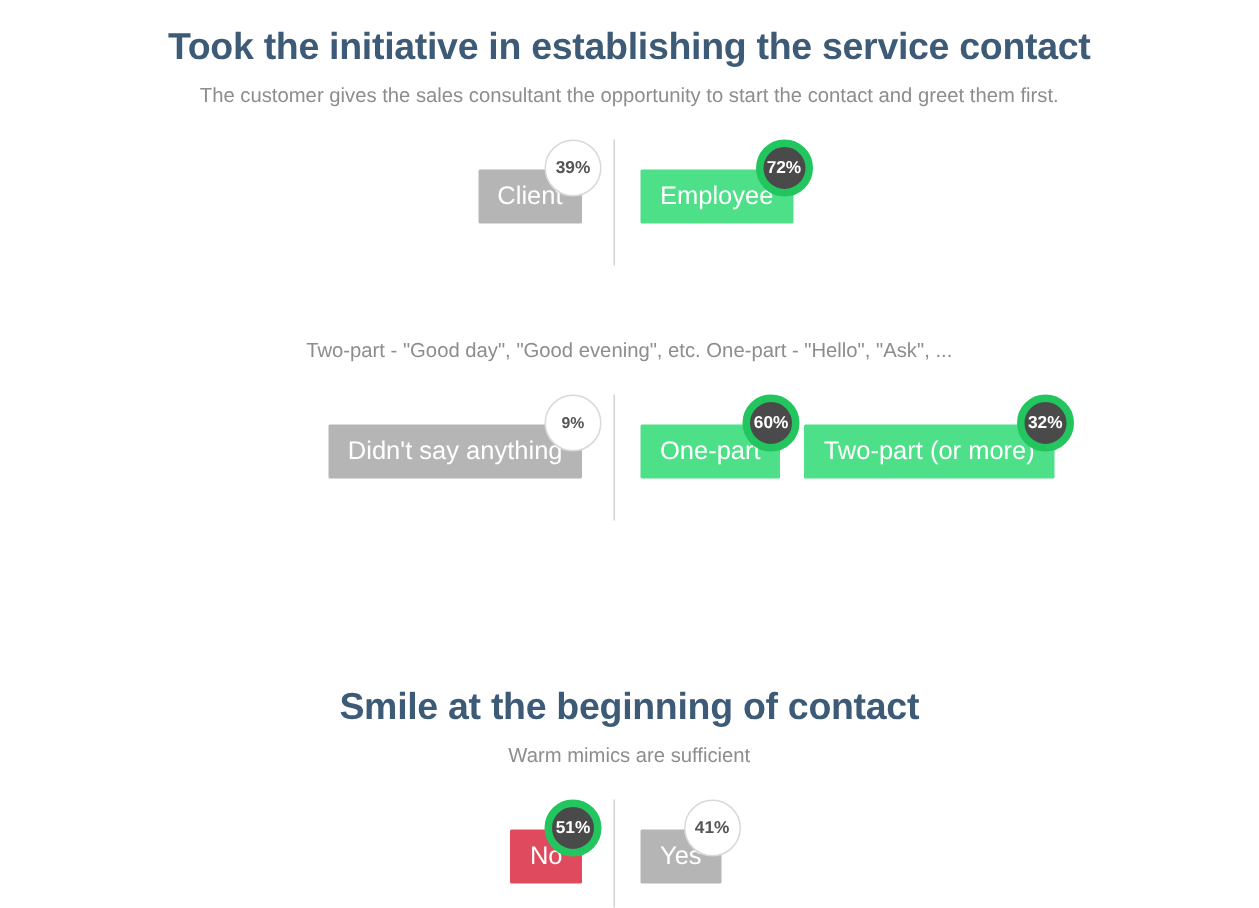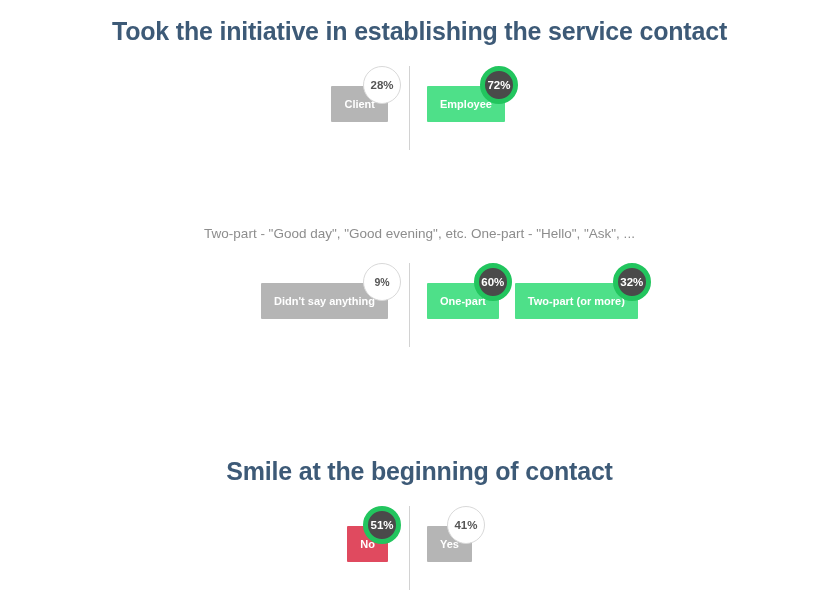--- a/index.html
+++ b/index.html
@@ -103,22 +103,22 @@
     height: 36px;
     border-radius: 1px;
     display: flex;
     align-items: center;
     justify-content: center;
     box-sizing: border-box;
     padding: 0 13px;
   }
   .bar-label {
     color: #ffffff;
-    font-size: 11px;
-    font-weight: bold;
+    font-size: 17px;
+    font-weight: normal;
     line-height: 36px;
     white-space: nowrap;
   }
 
   .bar.gray  { background: #b5b5b5; }
   .bar.green { background: #4ee089; text-align: center; }
   .bar.red   { background: #e04a5f; text-align: center; }
 
   
   .badge {
@@ -148,30 +148,31 @@
   }
   .badge.small { font-size: 10.5px; }
 </style>
 </head>
 <body>
 
 <div class="board">
 
   <div class="section sec-1">
     <div class="sec-title">Took the initiative in establishing the service contact</div>
+    <div class="sec-sub">The customer gives the sales consultant the opportunity to start the contact and greet them first.</div>
 
     <div class="chart">
       <div class="axis"></div>
 
       <div class="group group-left">
         <div class="bar-wrap">
           <div class="bar gray">
             <span class="bar-label">Client</span>
           </div>
-          <div class="badge light">28%</div>
+          <div class="badge light">39%</div>
         </div>
       </div>
 
       <div class="group group-right">
         <div class="bar-wrap">
           <div class="bar green">
             <span class="bar-label">Employee</span>
           </div>
           <div class="badge dark">72%</div>
         </div>
@@ -206,20 +207,21 @@
             <span class="bar-label">Two-part (or more)</span>
           </div>
           <div class="badge dark">32%</div>
         </div>
       </div>
     </div>
   </div>
 
   <div class="section sec-3">
     <div class="sec-title">Smile at the beginning of contact</div>
+    <div class="sec-sub">Warm mimics are sufficient</div>
 
     <div class="chart">
       <div class="axis"></div>
 
       <div class="group group-left">
         <div class="bar-wrap">
           <div class="bar red">
             <span class="bar-label">No</span>
           </div>
           <div class="badge dark">51%</div>

